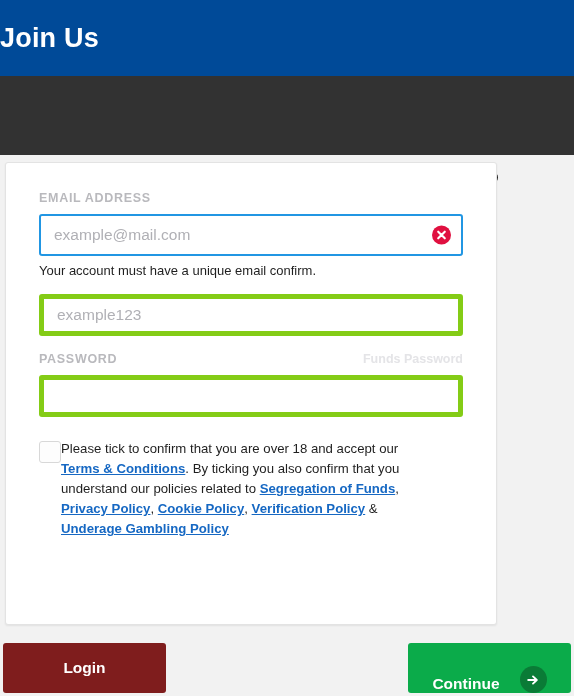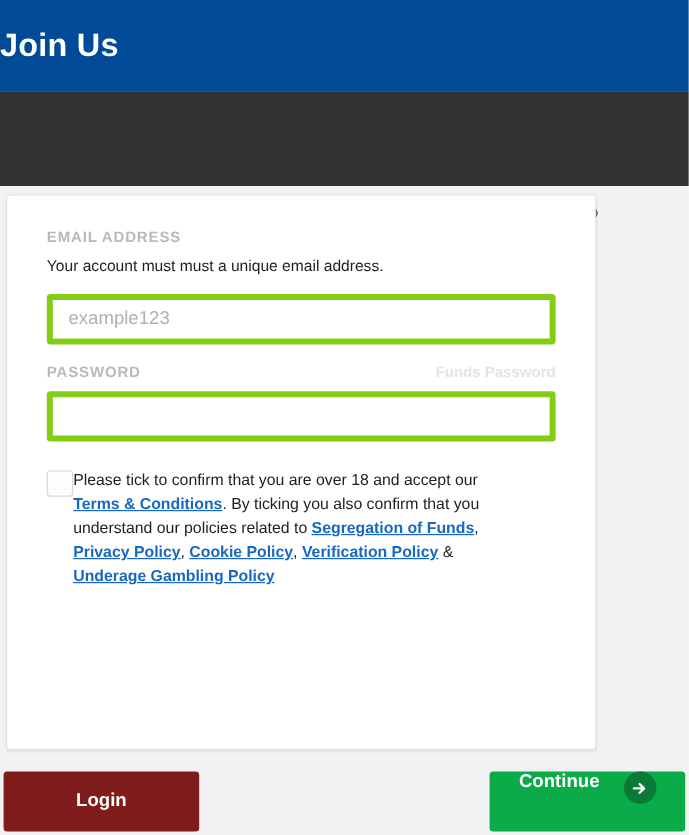--- a/index.html
+++ b/index.html
@@ -203,21 +203,21 @@
     height: 50px;
     background: #7f1d1d;
   }
   .btn-continue {
     right: 3px;
     top: 643px;
     width: 163px;
     height: 50px;
     background: #0bab4a;
     display: flex;
-    align-items: flex-start;
+    align-items: flex-end;
     justify-content: center;
     gap: 20px;
     padding: 0 14px;
   }
   .arrow-circle {
     width: 27px;
     height: 27px;
     border-radius: 50%;
     background: #0a7b36;
     display: flex;
@@ -257,21 +257,29 @@
       <div class="step-dot"></div>
       <div class="step-label">Settings</div>
     </div>
   </div>
 </div>
 
 <div class="card">
 
   <div class="field-block">
     <label class="field-label">EMAIL ADDRESS</label>
-    <div class="helper-text">Your account must must a unique email address.</div>
+    <div class="input-wrap">
+      <input class="text-input focused" type="text" autofocus="" placeholder="example@mail.com" style="">
+      <span class="error-icon">
+        <svg width="11" height="11" viewBox="0 0 11 11">
+          <path d="M2.2 2.2 L8.8 8.8 M8.8 2.2 L2.2 8.8" stroke="#ffffff" stroke-width="2.1" stroke-linecap="round"></path>
+        </svg>
+      </span>
+    </div>
+    <div class="helper-text">Your account must have a unique email confirm.</div>
   </div>
 
   <div class="field-block">
     <div class="input-wrap">
       <input class="text-input" type="text" placeholder="example123" style="">
     </div>
   </div>
 
   <div class="field-block">
     <div class="label-row">

